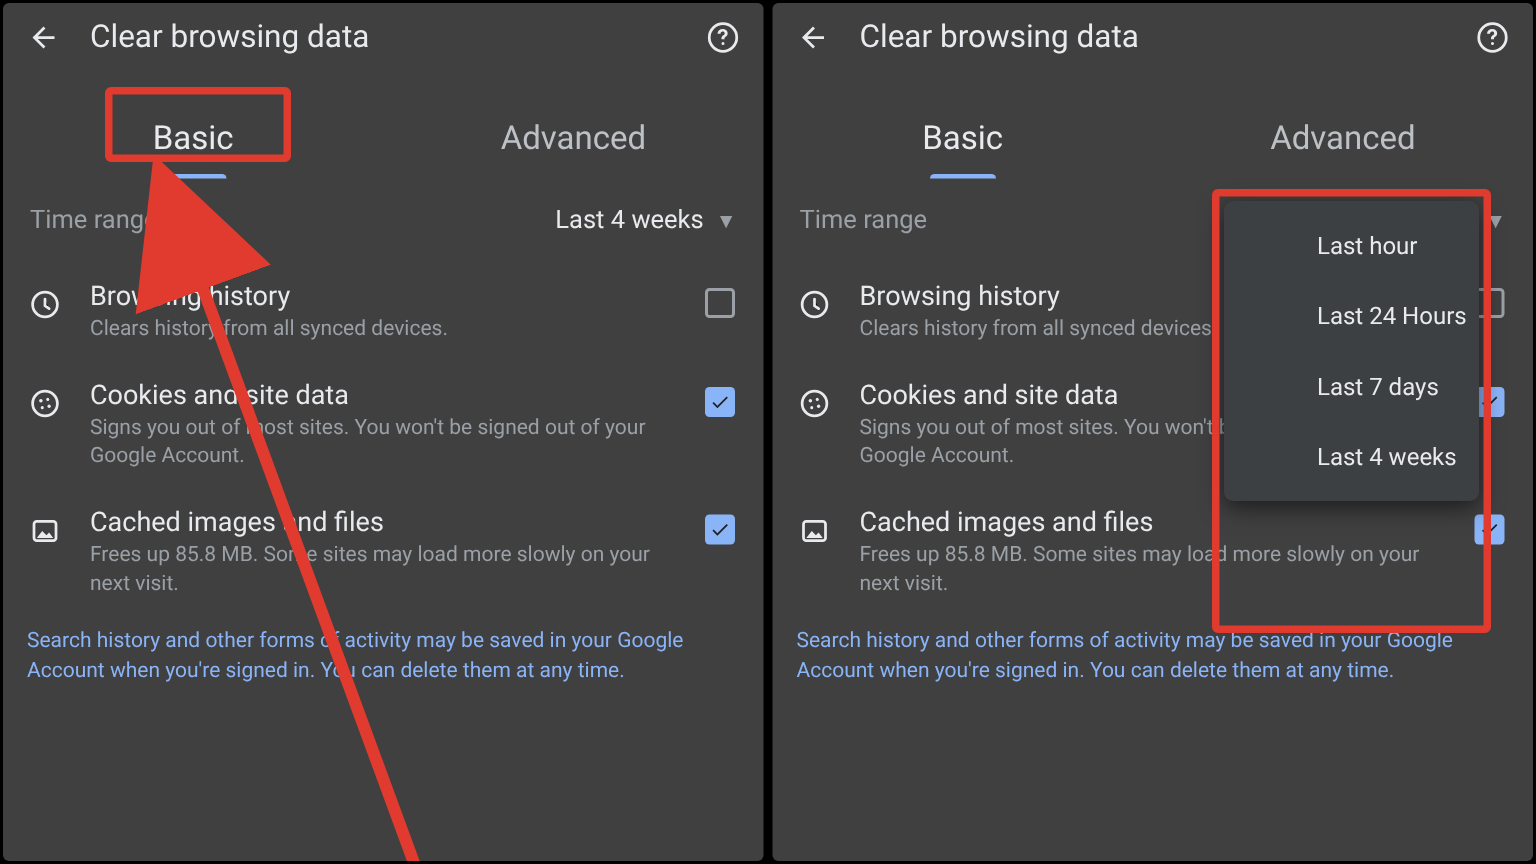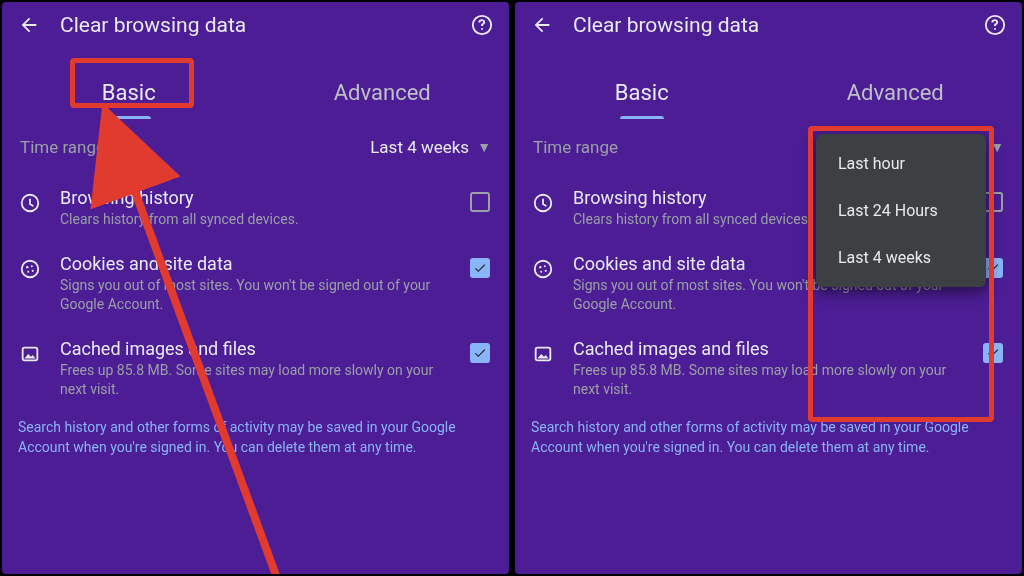--- a/index.html
+++ b/index.html
@@ -8,21 +8,21 @@
     font-family: Roboto, "Segoe UI", Arial, sans-serif;
     width: 1024px;
     height: 576px;
     overflow: hidden;
     display: flex;
     gap: 6px;
     padding: 2px;
   }
   .panel {
     flex: 1 1 0;
-    background: #4c1d95;
+    background: #404040;
     color: #e8eaed;
     position: relative;
     overflow: hidden;
     border-radius: 4px;
   }
   .hdr {
     display: flex;
     align-items: center;
     padding: 10px 14px 6px 14px;
   }
@@ -129,20 +129,21 @@
     box-shadow: 0 4px 16px rgba(0,0,0,.6);
     padding: 6px 0;
     z-index:5;
   }
   .dd-item {
     padding: 14px 22px;
     font-size: 16px;
     color:#e8eaed;
     cursor:pointer;
     white-space:nowrap;
+    margin-left:40px;
   }
   .red-box {
     position:absolute;
     border:5px solid #e13a2e;
     border-radius:4px;
     z-index:10;
     pointer-events:none;
   }
   .arrow-overlay {
     position:absolute; z-index:9; pointer-events:none;
@@ -336,17 +337,18 @@
           </svg>
         </div>
     </div>
   </div>
 
   <div class="footer">Search history and other forms of activity may be saved in your Google Account when you're signed in. You can delete them at any time.</div>
 
   <div class="dropdown" style="right:36px; top:132px; width:170px;">
     <div class="dd-item">Last hour</div>
     <div class="dd-item">Last 24 Hours</div>
+    <div class="dd-item">Last 7 days</div>
     <div class="dd-item">Last 4 weeks</div>
   </div>
 
   <div class="red-box" style="right:28px; top:124px; width:186px; height:296px;"></div>
 </div>
 
 </body></html>

